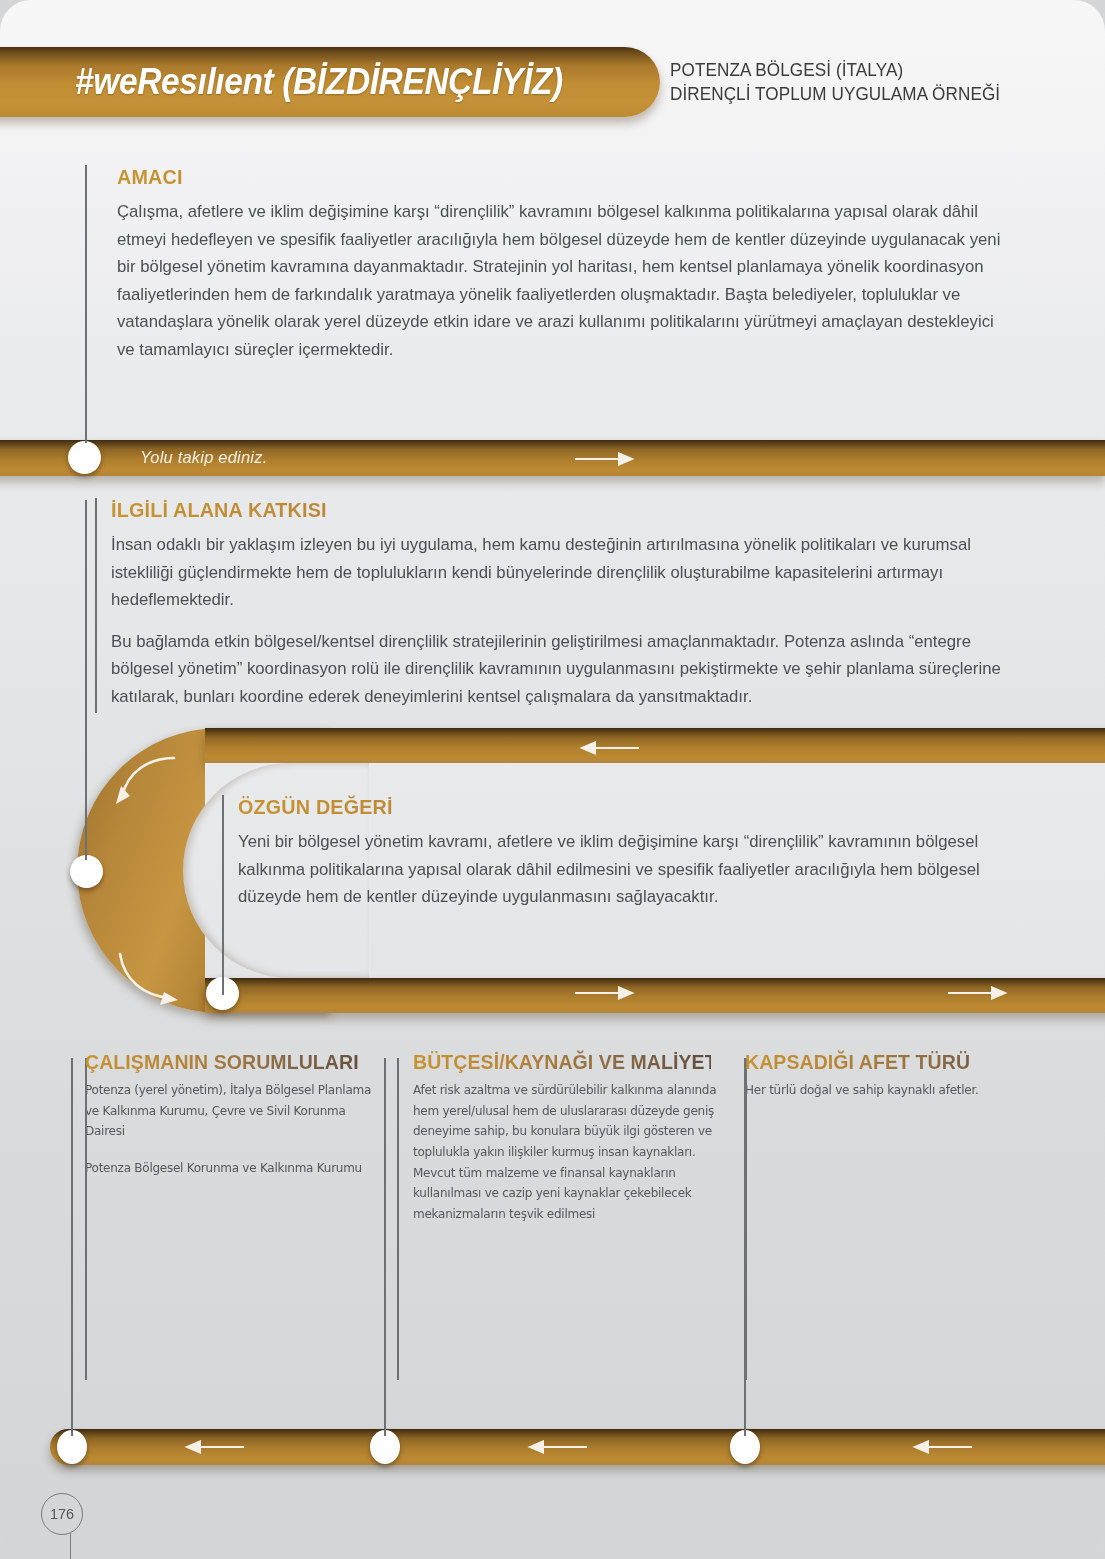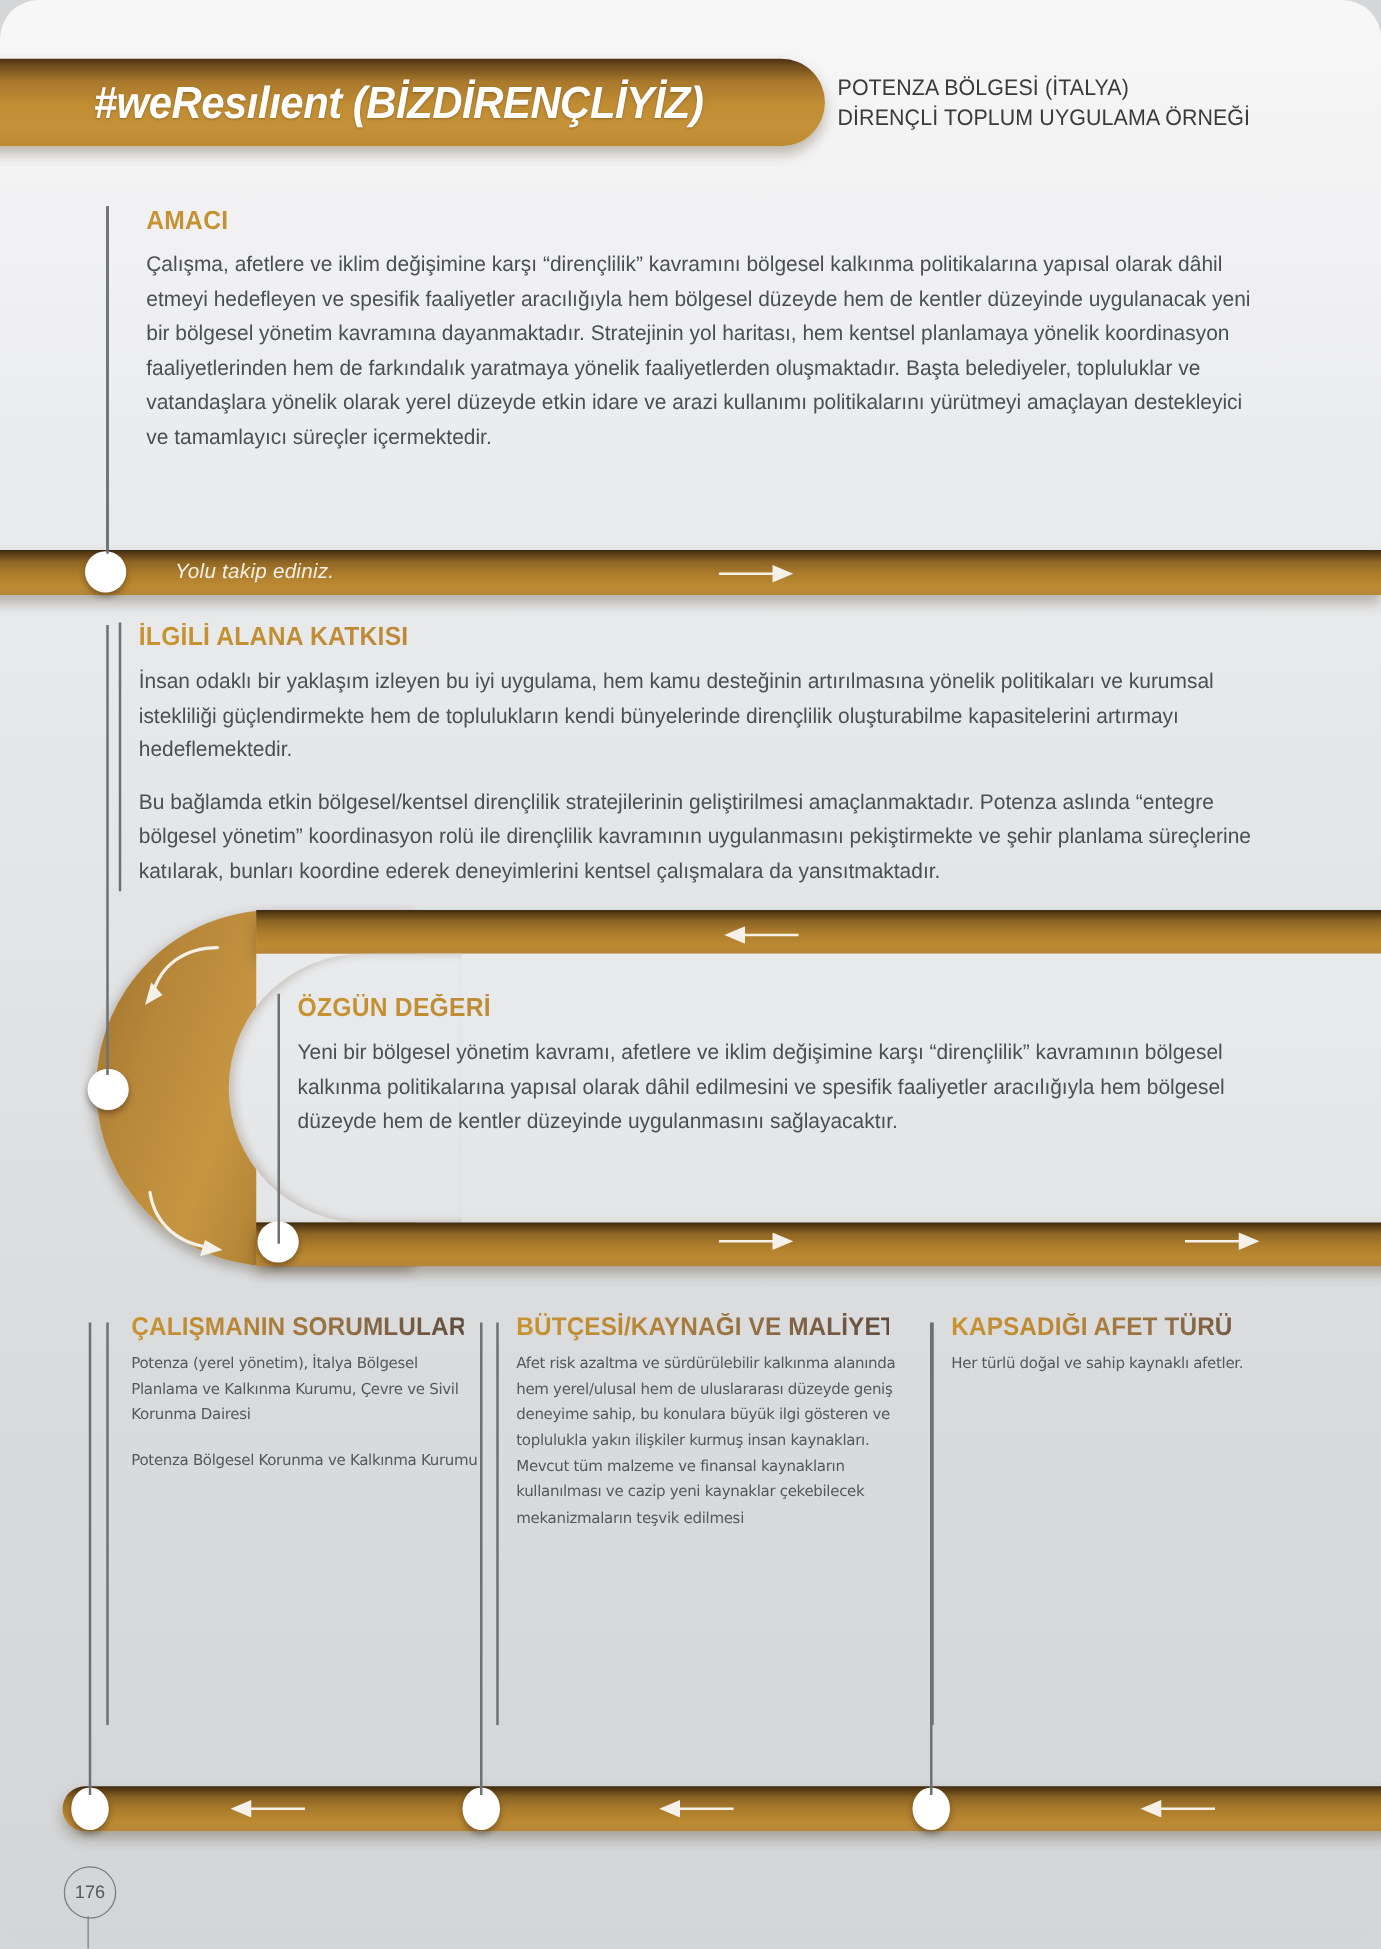--- a/index.html
+++ b/index.html
@@ -140,21 +140,21 @@
   }
   .col-p{
     font-size:12px;line-height:1.72;color:#55585a;margin:0 0 16px 0;
     font-family:"DejaVu Sans", sans-serif;
     letter-spacing:-.25px;
   }
   .col-h.alt{font-family:"Liberation Sans",sans-serif;}
 
   
   .pageno{
-    position:absolute;left:51px;top:1493px;width:40px;height:40px;
+    position:absolute;left:41px;top:1493px;width:40px;height:40px;
     border:1.4px solid #7a7d7f;border-radius:50%;
     display:flex;align-items:center;justify-content:center;
     font-size:14.5px;color:#55585a;background:transparent;
   }
   .pageno-tail{position:absolute;left:70px;top:1533px;width:1.4px;height:26px;background:#7a7d7f;}
 </style>
 </head>
 <body>
 
 <div class="page">
@@ -241,38 +241,38 @@
     <div style="padding-left:16px;">
       <h2 class="sec-h">ÖZGÜN DEĞERİ</h2>
       <p class="sec-p">Yeni bir bölgesel yönetim kavramı, afetlere ve iklim değişimine karşı “dirençlilik” kavramının bölgesel kalkınma politikalarına yapısal olarak dâhil edilmesini ve spesifik faaliyetler aracılığıyla hem bölgesel düzeyde hem de kentler düzeyinde uygulanmasını sağlayacaktır.</p>
     </div>
   </div>
 
   <div class="cols">
 
     <div class="col" style="left:30px;width:300px;">
       <div class="rule"></div>
-      <div style="padding-left:20px;">
+      <div style="padding-left:0;">
         <h3 class="col-h">ÇALIŞMANIN SORUMLULARI</h3>
         <p class="col-p">Potenza (yerel yönetim), İtalya Bölgesel Planlama ve Kalkınma Kurumu, Çevre ve Sivil Korunma Dairesi</p>
         <p class="col-p">Potenza Bölgesel Korunma ve Kalkınma Kurumu</p>
       </div>
     </div>
 
     <div class="col" style="left:342px;width:330px;">
       <div class="rule"></div>
       <div style="padding-left:16px;">
         <h3 class="col-h alt">BÜTÇESİ/KAYNAĞI VE MALİYETİ</h3>
         <p class="col-p">Afet risk azaltma ve sürdürülebilir kalkınma alanında hem yerel/ulusal hem de uluslararası düzeyde geniş deneyime sahip, bu konulara büyük ilgi gösteren ve toplulukla yakın ilişkiler kurmuş insan kaynakları. Mevcut tüm malzeme ve finansal kaynakların kullanılması ve cazip yeni kaynaklar çekebilecek mekanizmaların teşvik edilmesi</p>
       </div>
     </div>
 
     <div class="col" style="left:690px;width:300px;">
       <div class="rule"></div>
-      <div style="padding-left:16px;">
+      <div style="">
         <h3 class="col-h alt">KAPSADIĞI AFET TÜRÜ</h3>
         <p class="col-p">Her türlü doğal ve sahip kaynaklı afetler.</p>
       </div>
     </div>
   </div>
 
   <div class="bar2 road-grad road-shadow"></div>
   <div class="arw" style="left:180px;top:1440px;">
     <svg width="64" height="14" viewBox="0 0 64 14">
         <path d="M64 7 H10 M20 1.5 L7 7 L20 12.5 Z" stroke="#f5f1e8" stroke-width="2" fill="#f5f1e8"></path>

